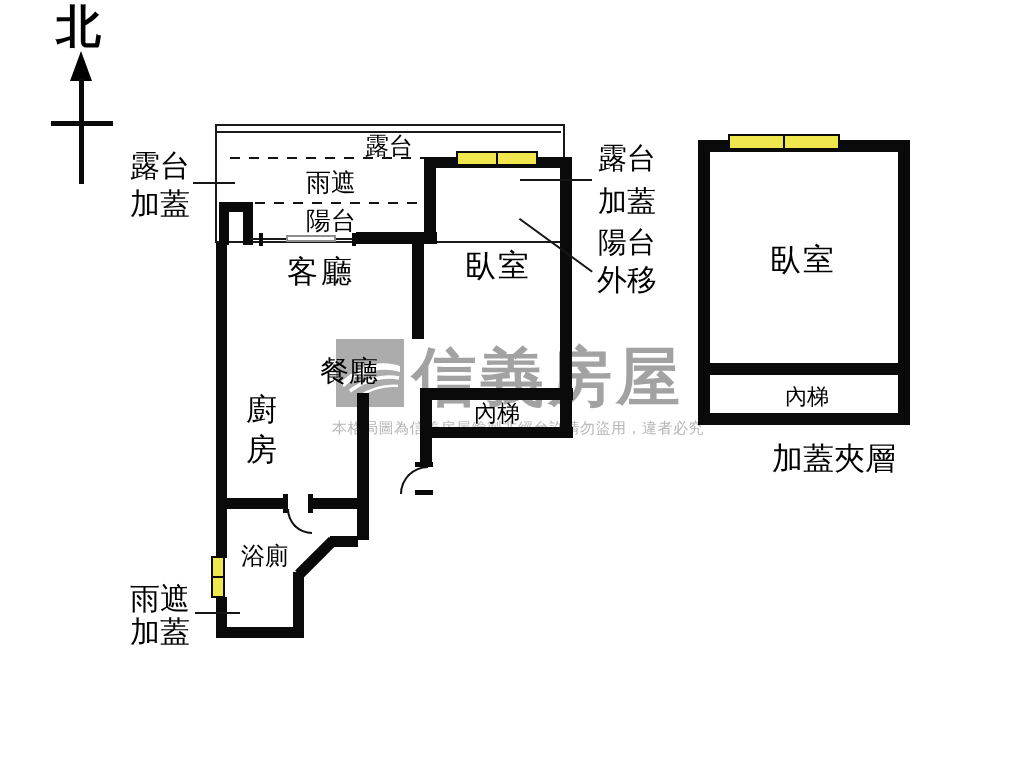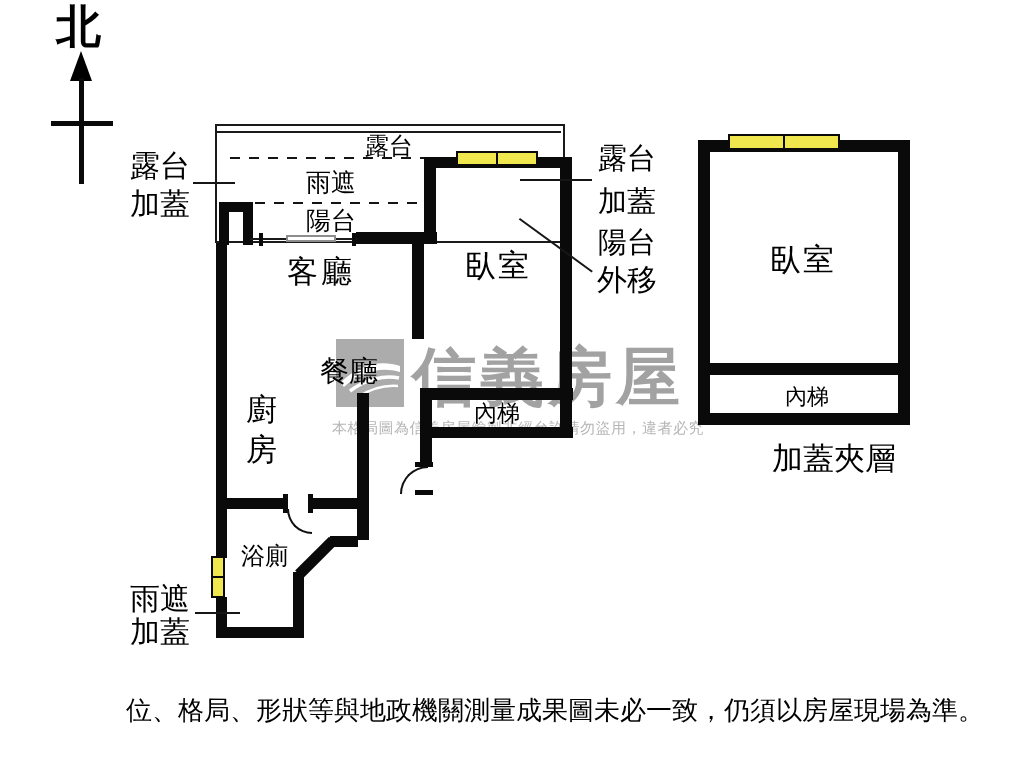--- a/index.html
+++ b/index.html
@@ -137,15 +137,14 @@
   <div class="lbl" style="left:127px;top:187px;width:66px;font-size:30px;">加蓋</div>
 
   <div class="lbl" style="left:594px;top:142px;width:66px;font-size:29px;">露台</div>
   <div class="lbl" style="left:594px;top:185px;width:66px;font-size:29px;">加蓋</div>
   <div class="lbl" style="left:594px;top:226px;width:66px;font-size:29px;">陽台</div>
   <div class="lbl" style="left:594px;top:263px;width:66px;font-size:30px;">外移</div>
 
   <div class="lbl" style="left:127px;top:582px;width:66px;font-size:30px;">雨遮</div>
   <div class="lbl" style="left:127px;top:615px;width:66px;font-size:30px;">加蓋</div>
 
-  <div class="disc" style="left:126px;top:694px;">位、格局、形狀等與地政機關測量成果圖未必一致，仍須以房屋現場為準。</div>
 
 </div>
 
 </body></html>

